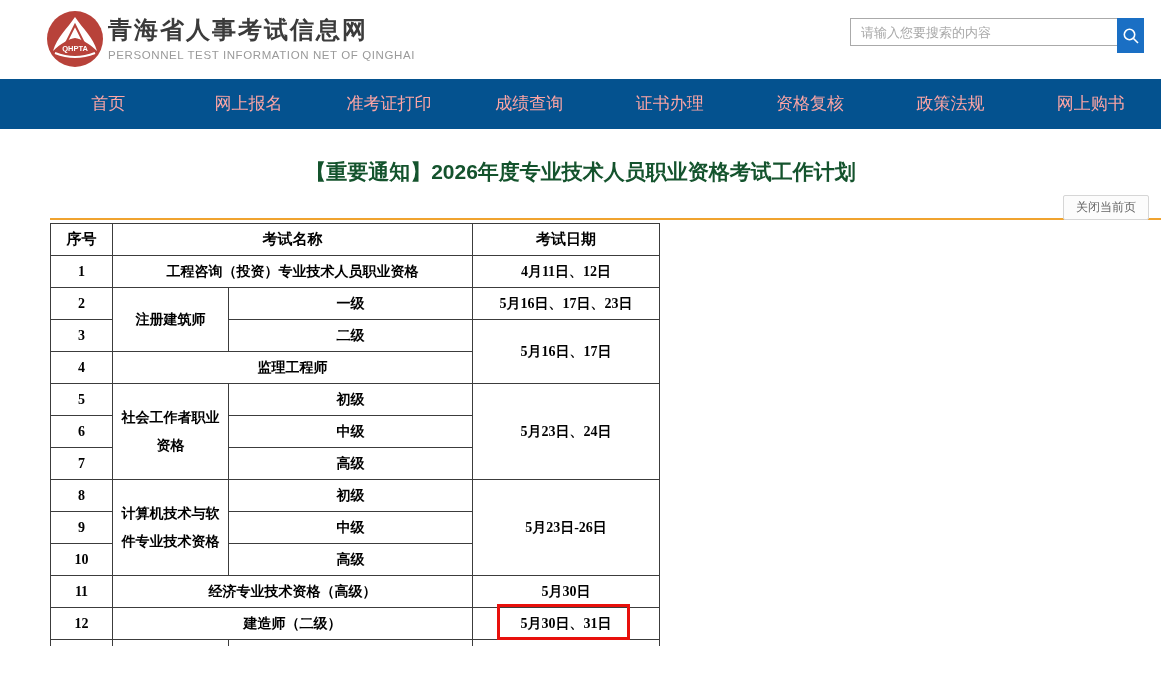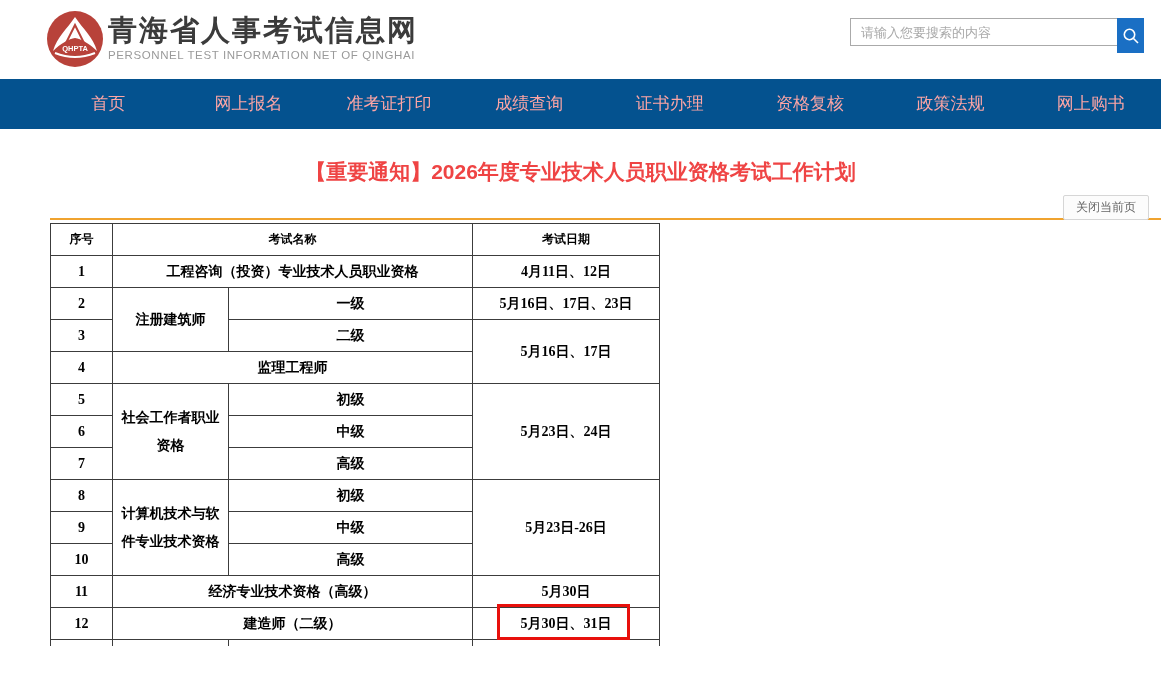--- a/index.html
+++ b/index.html
@@ -3,49 +3,49 @@
 <meta charset="utf-8">
 <style>
   * { margin: 0; padding: 0; box-sizing: border-box; }
   html, body { width: 1161px; height: 691px; overflow: hidden; background: #fff;
     font-family: "Liberation Sans", sans-serif; }
 
   
   .site-header { position: relative; height: 79px; background: #fff; }
   .logo-wrap { position: absolute; left: 45px; top: 9px; width: 60px; height: 60px; }
   .brand { position: absolute; left: 108px; top: 13px; }
-  .site-title { font-size: 29px; font-weight: bold; color: #3b3b3b; letter-spacing: 2px; line-height: 34px; }
+  .site-title { font-size: 24px; font-weight: bold; color: #3b3b3b; letter-spacing: 2px; line-height: 34px; }
   .site-subtitle { font-size: 11.5px; color: #9a9a9a; letter-spacing: 0.6px; margin-top: 2px; }
   .search-wrap { position: absolute; right: 17px; top: 18px; width: 294px; height: 35px; display: flex; }
   .search-input { flex: 1; height: 28px; border: 1px solid #aaa; border-right: none; outline: none;
     padding: 1px 10px; font-size: 13px; color: #000000; font-family: "Liberation Sans", sans-serif; }
   .search-input::placeholder { color: #a9a9a9; }
   .search-btn { width: 27px; height: 35px; background: #1a6fc4; border: none; cursor: pointer;
     display: flex; align-items: center; justify-content: center; padding: 0; }
 
   
   .main-nav { height: 50px; background: #04528f; display: flex; align-items: center; padding-left: 38px; }
   .nav-item { flex: 1 1 0; text-align: center; color: #fca5a5; font-size: 17px; cursor: pointer; line-height: 50px; }
 
   
-  .article-title { margin-top: 29px; text-align: center; font-size: 21px; font-weight: bold; color: #ef4444; }
+  .article-title { margin-top: 29px; text-align: center; font-size: 21px; font-weight: bold; color: #14532d; }
   .close-row { margin: 9px 0 0 50px; border-bottom: 2px solid #f0a32f; padding: 0 12px 3px 0; text-align: right; height: 25px; }
   .close-btn { display: inline-block; border: 1px solid #d6d6d6; border-radius: 2px; background: #fcfcfc;
     font-size: 12px; color: #666; padding: 3px 12px; cursor: pointer; }
 
   .doc-heading { margin: 13px 0 0 55px; font-size: 27px; font-weight: 600; color: #000;
     font-family: "Liberation Serif", serif; letter-spacing: 1px; }
 
   
   .table-clip { margin-left: 50px; margin-top: 3px; height: 423px; overflow: hidden; width: 620px; }
   table.exam { border-collapse: collapse; table-layout: fixed; width: 609px;
     font-family: "Liberation Serif", serif; color: #000; }
   table.exam td, table.exam th { border: 1px solid #3c3c3c; text-align: center; vertical-align: middle;
     font-size: 14px; font-weight: bold; padding: 0 5px; }
-  table.exam th { font-size: 12px; }
+  table.exam th { font-size: 15px; }
   table.exam tr { height: 32px; }
   td.group-cell { line-height: 1.95; margin-top: 10px; }
   td.date-cell { position: relative; }
   .highlight-box { position: absolute; left: 24px; right: 29px; top: -4px; bottom: -1px;
     border: 3px solid #e8100c; pointer-events: none; }
 </style>
 </head>
 <body>
 
 <div class="page">

